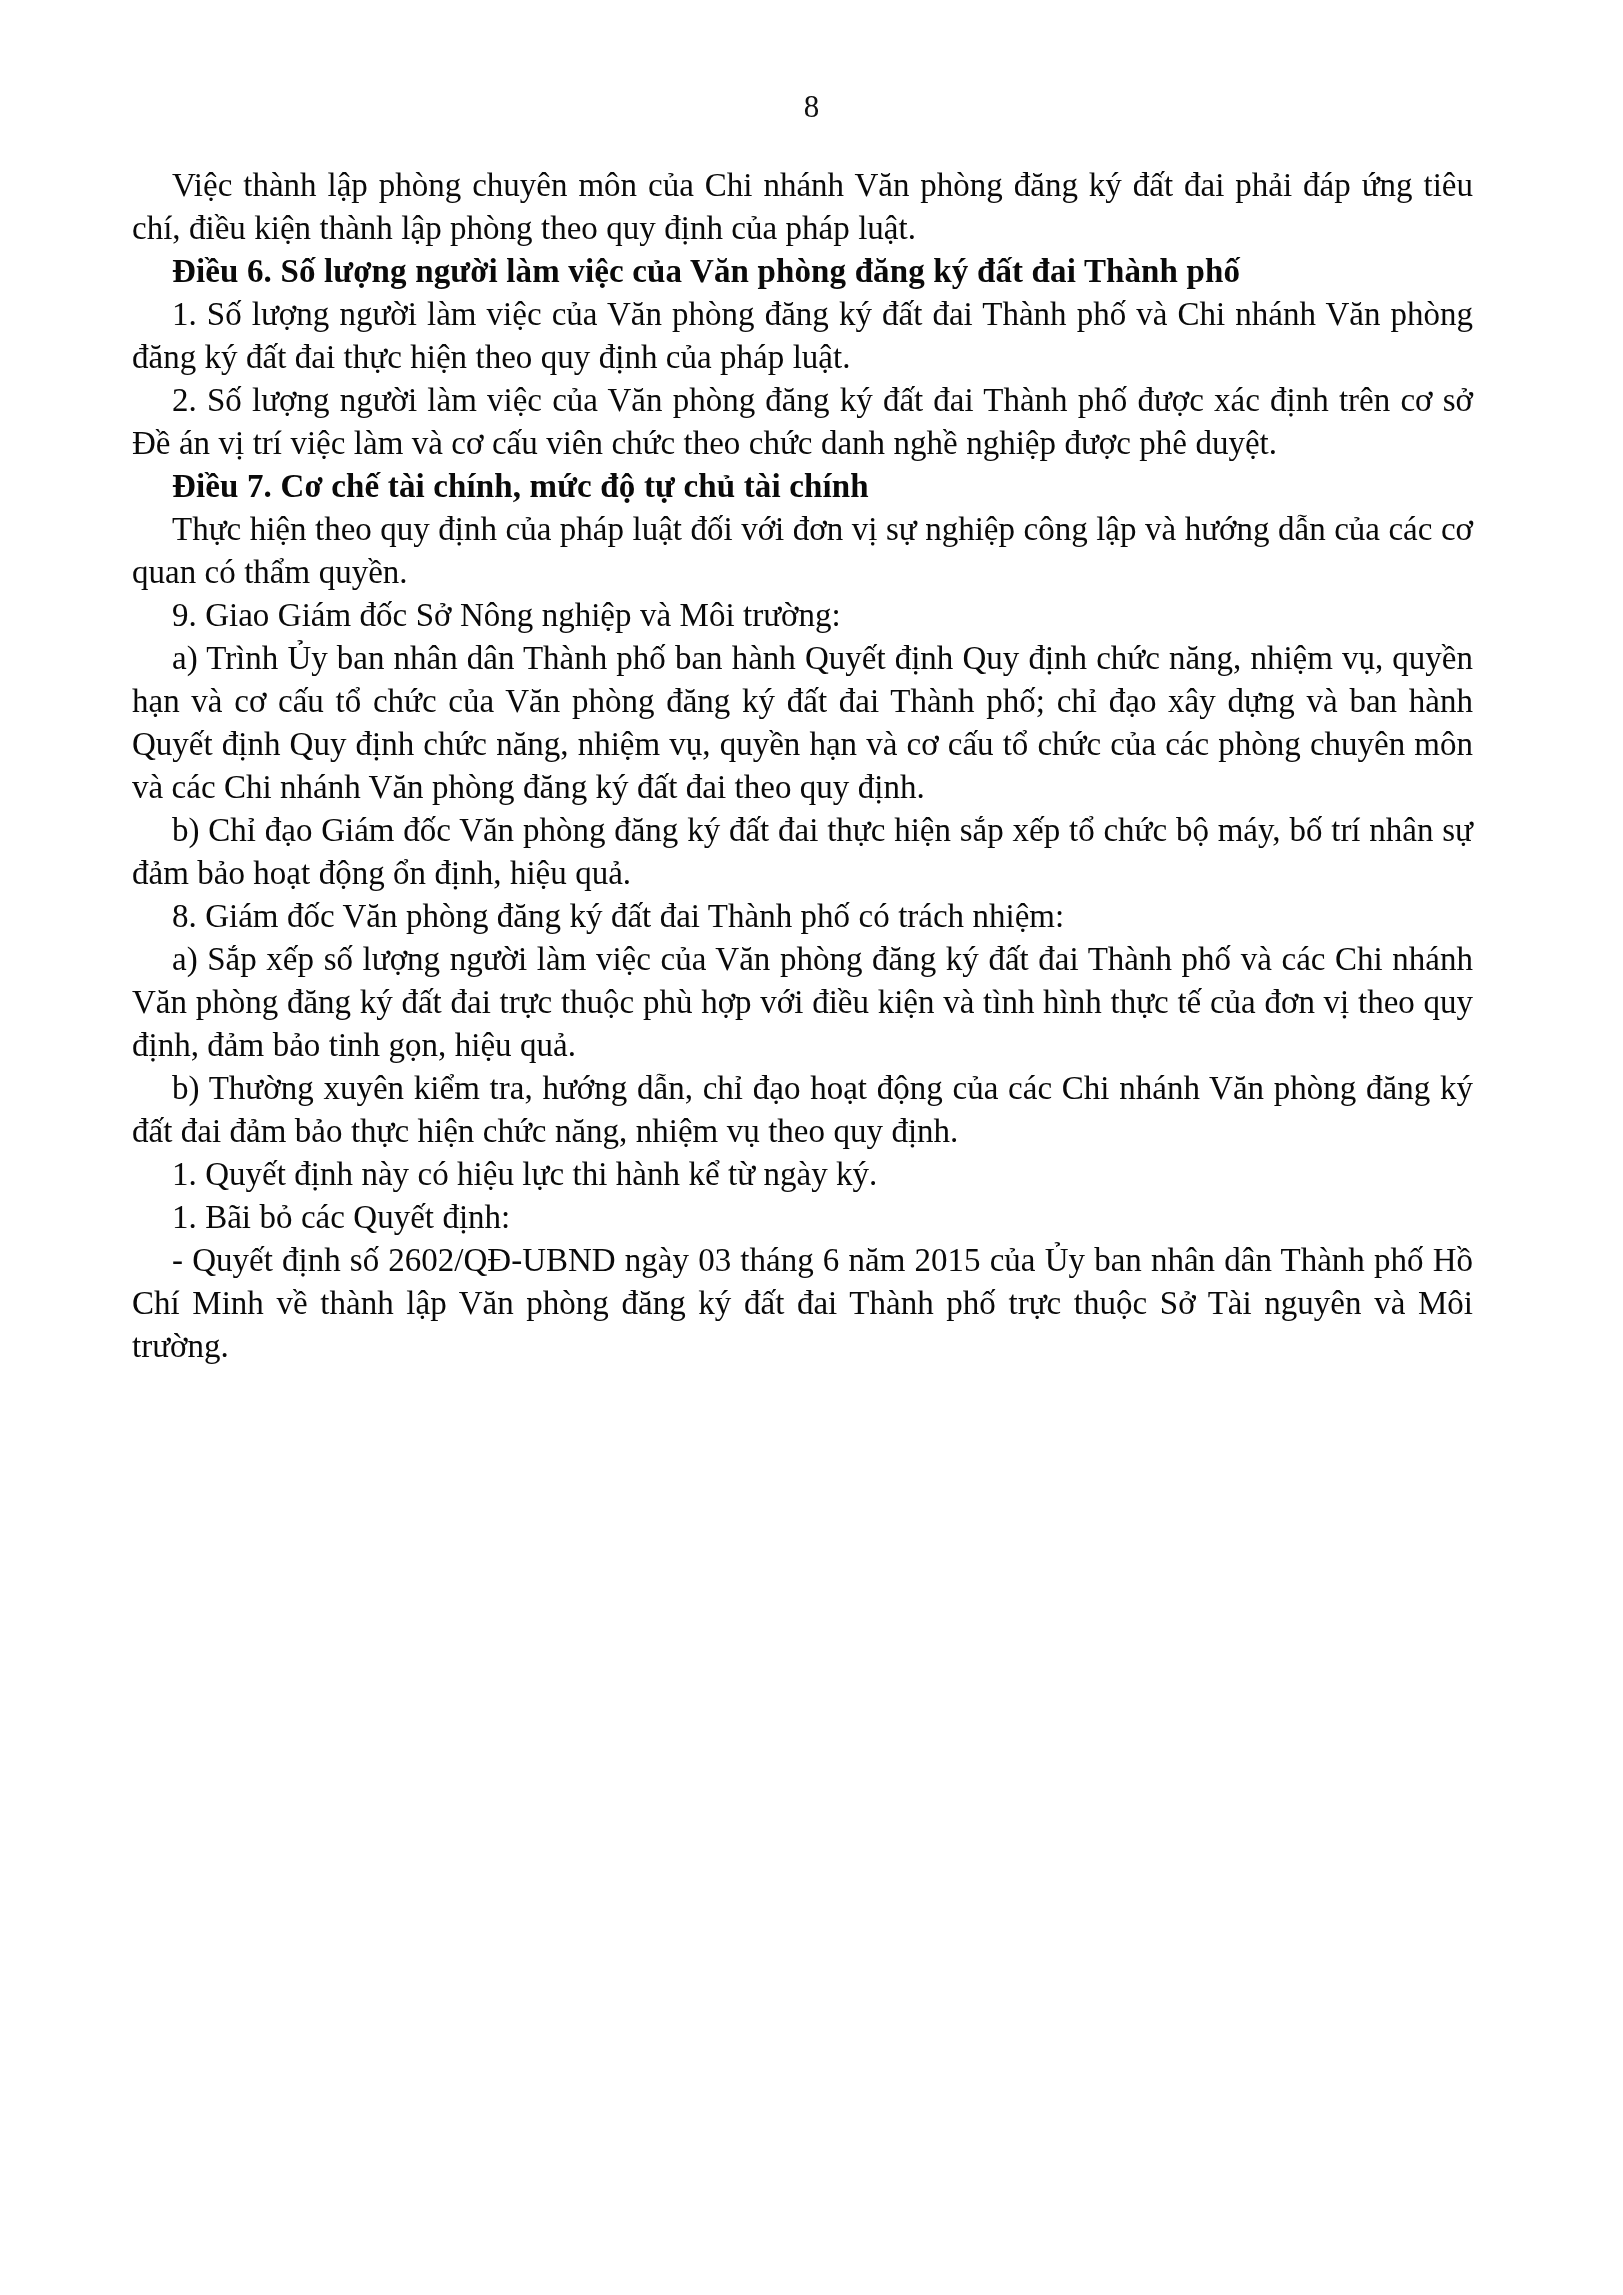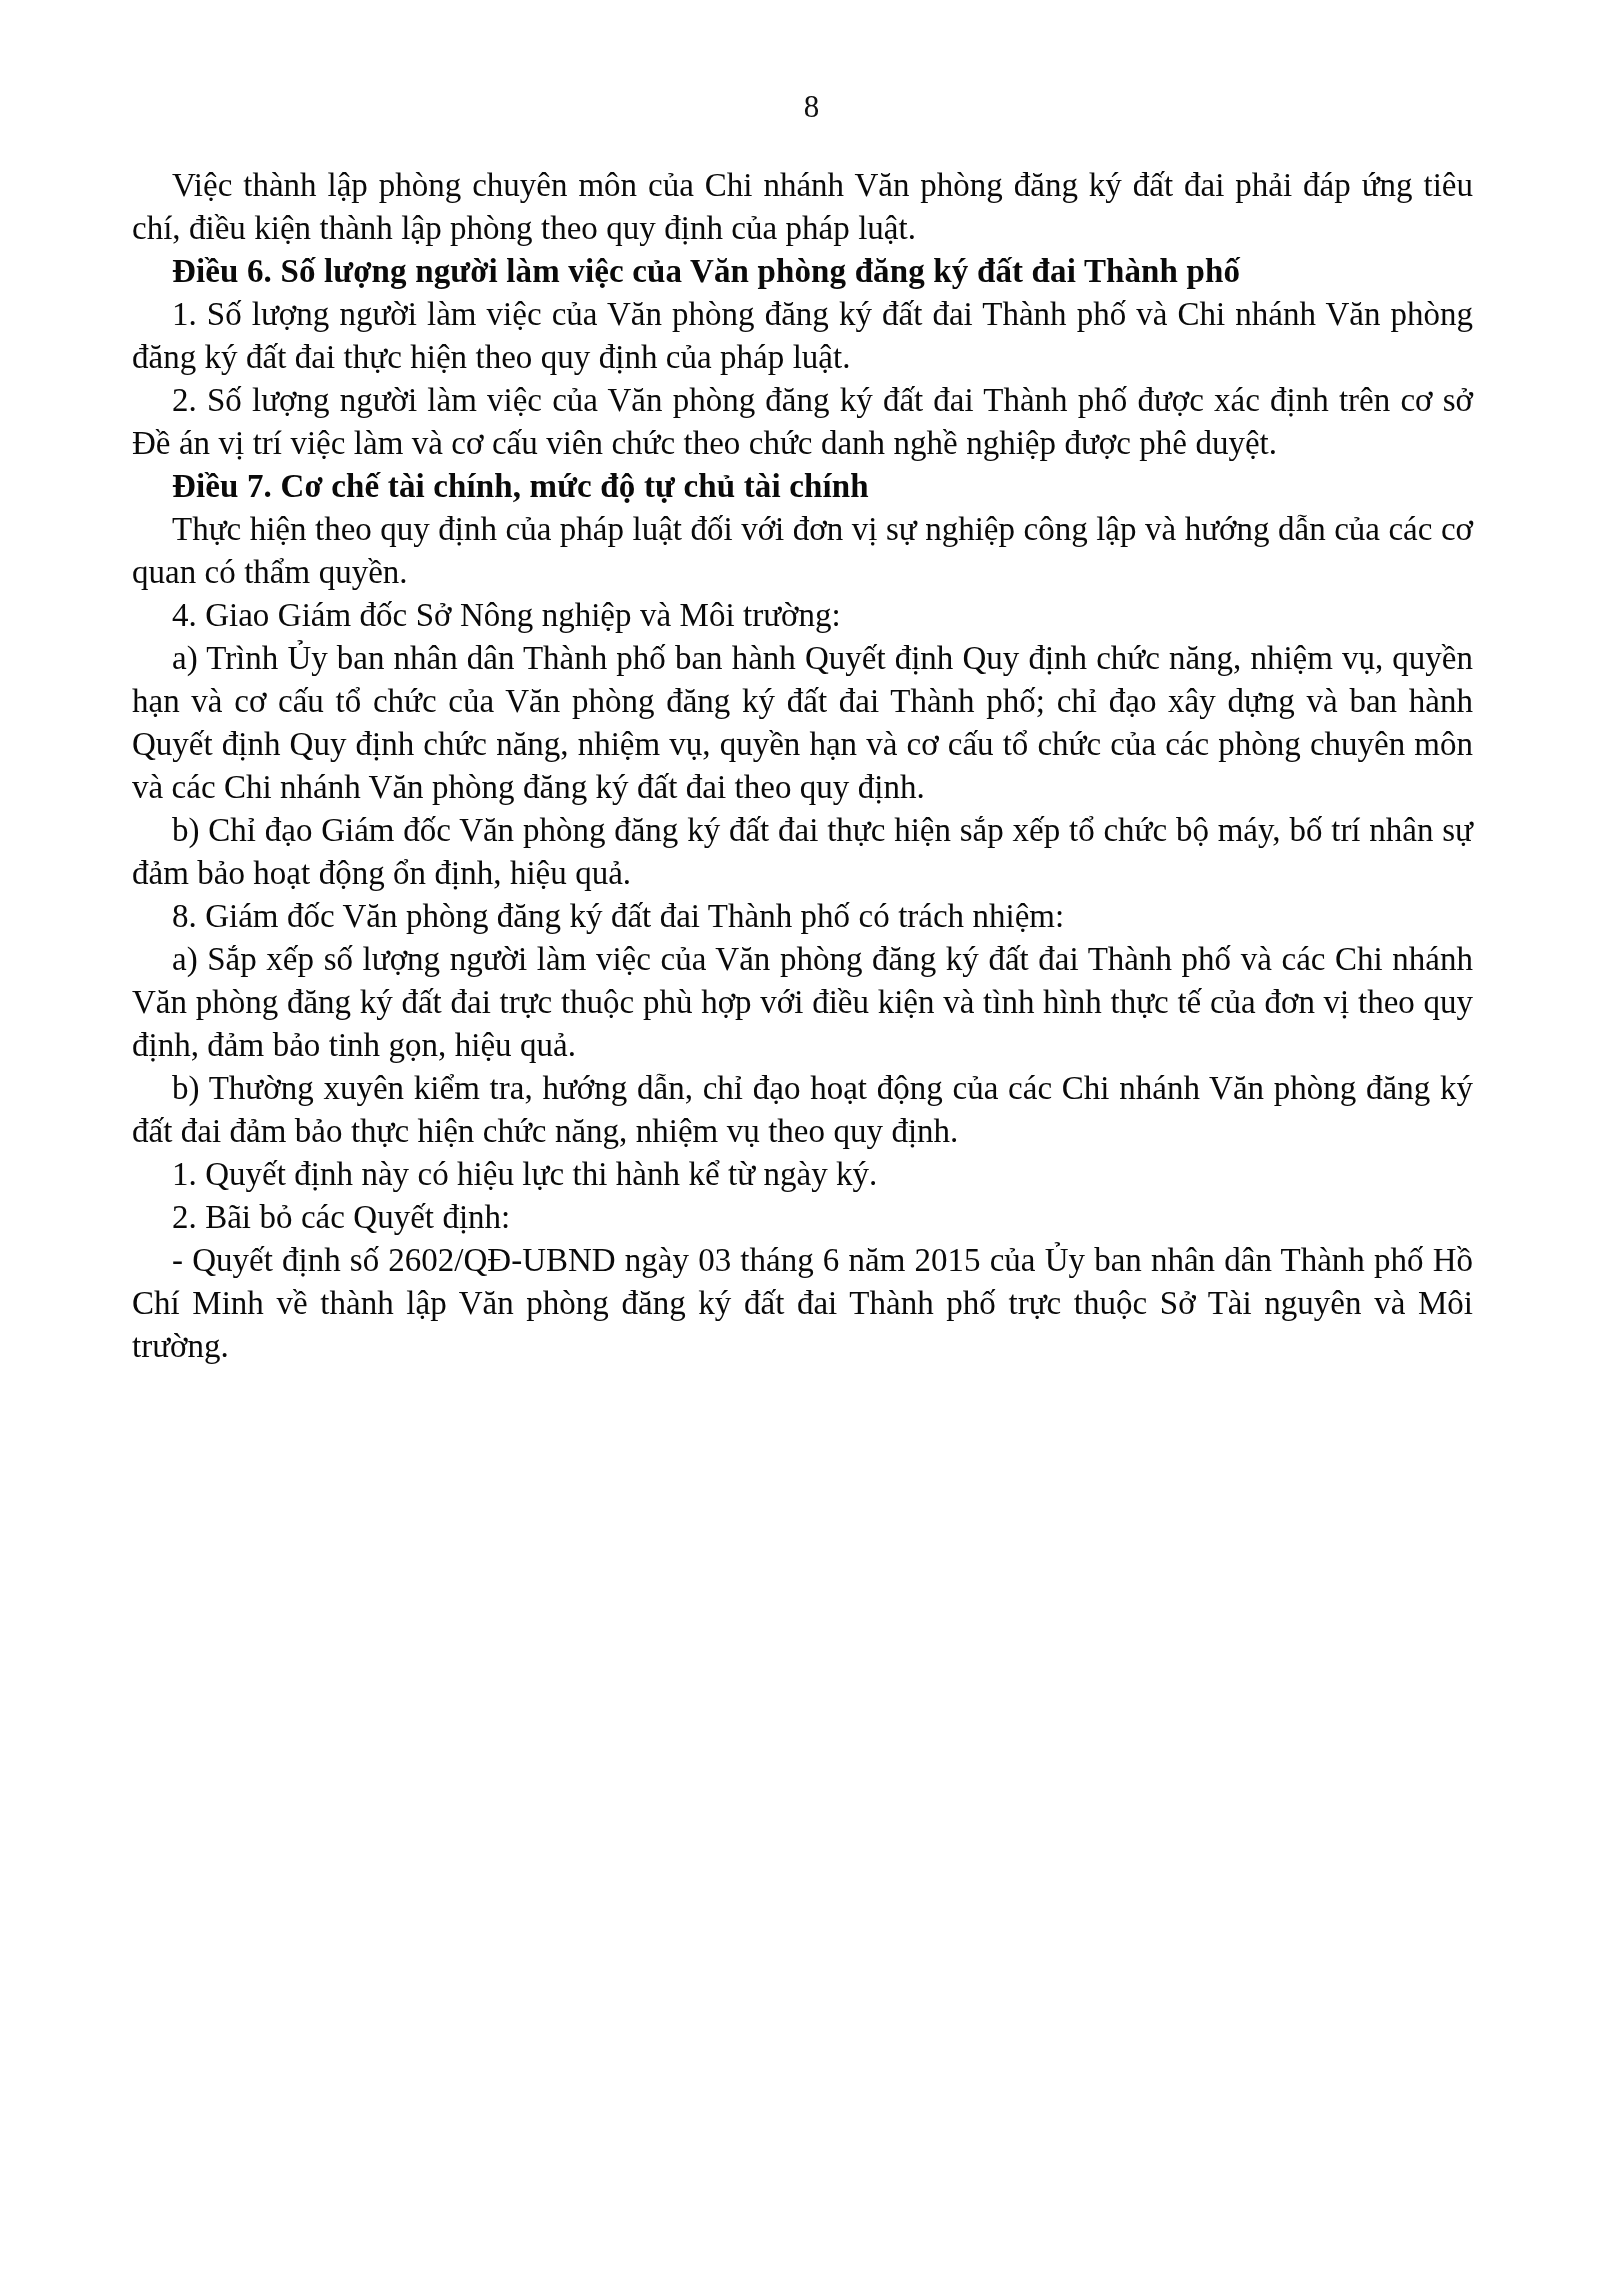--- a/index.html
+++ b/index.html
@@ -79,34 +79,34 @@
     <p class="para nostretch">1. Số lượng người làm việc của Văn phòng đăng ký đất đai Thành phố và Chi nhánh Văn phòng đăng ký đất đai thực hiện theo quy định của pháp luật.</p>
 
     <p class="para nostretch">2. Số lượng người làm việc của Văn phòng đăng ký đất đai Thành phố được xác định trên cơ sở Đề án vị trí việc làm và cơ cấu viên chức theo chức danh nghề nghiệp được phê duyệt.</p>
 
 
     <p class="para heading nostretch">Điều 7. Cơ chế tài chính, mức độ tự chủ tài chính</p>
 
     <p class="para nostretch">Thực hiện theo quy định của pháp luật đối với đơn vị sự nghiệp công lập và hướng dẫn của các cơ quan có thẩm quyền.</p>
 
 
-    <p class="para nostretch">4. Giao Giám đốc Sở Nông nghiệp và Môi trường:</p>
+    <p class="para nostretch">9. Giao Giám đốc Sở Nông nghiệp và Môi trường:</p>
 
     <p class="para nostretch">a) Trình Ủy ban nhân dân Thành phố ban hành Quyết định Quy định chức năng, nhiệm vụ, quyền hạn và cơ cấu tổ chức của Văn phòng đăng ký đất đai Thành phố; chỉ đạo xây dựng và ban hành Quyết định Quy định chức năng, nhiệm vụ, quyền hạn và cơ cấu tổ chức của các phòng chuyên môn và các Chi nhánh Văn phòng đăng ký đất đai theo quy định.</p>
 
     <p class="para nostretch">b) Chỉ đạo Giám đốc Văn phòng đăng ký đất đai thực hiện sắp xếp tổ chức bộ máy, bố trí nhân sự đảm bảo hoạt động ổn định, hiệu quả.</p>
 
     <p class="para nostretch">8. Giám đốc Văn phòng đăng ký đất đai Thành phố có trách nhiệm:</p>
 
     <p class="para nostretch">a) Sắp xếp số lượng người làm việc của Văn phòng đăng ký đất đai Thành phố và các Chi nhánh Văn phòng đăng ký đất đai trực thuộc phù hợp với điều kiện và tình hình thực tế của đơn vị theo quy định, đảm bảo tinh gọn, hiệu quả.</p>
 
     <p class="para nostretch">b) Thường xuyên kiểm tra, hướng dẫn, chỉ đạo hoạt động của các Chi nhánh Văn phòng đăng ký đất đai đảm bảo thực hiện chức năng, nhiệm vụ theo quy định.</p>
 
 
     <p class="para nostretch">1. Quyết định này có hiệu lực thi hành kể từ ngày ký.</p>
 
-    <p class="para nostretch">2. Bãi bỏ các Quyết định:</p>
+    <p class="para nostretch">1. Bãi bỏ các Quyết định:</p>
 
     <p class="para nostretch">- Quyết định số 2602/QĐ-UBND ngày 03 tháng 6 năm 2015 của Ủy ban nhân dân Thành phố Hồ Chí Minh về thành lập Văn phòng đăng ký đất đai Thành phố trực thuộc Sở Tài nguyên và Môi trường.</p>
 
   </div>
 </div>
 
 
 </body></html>

